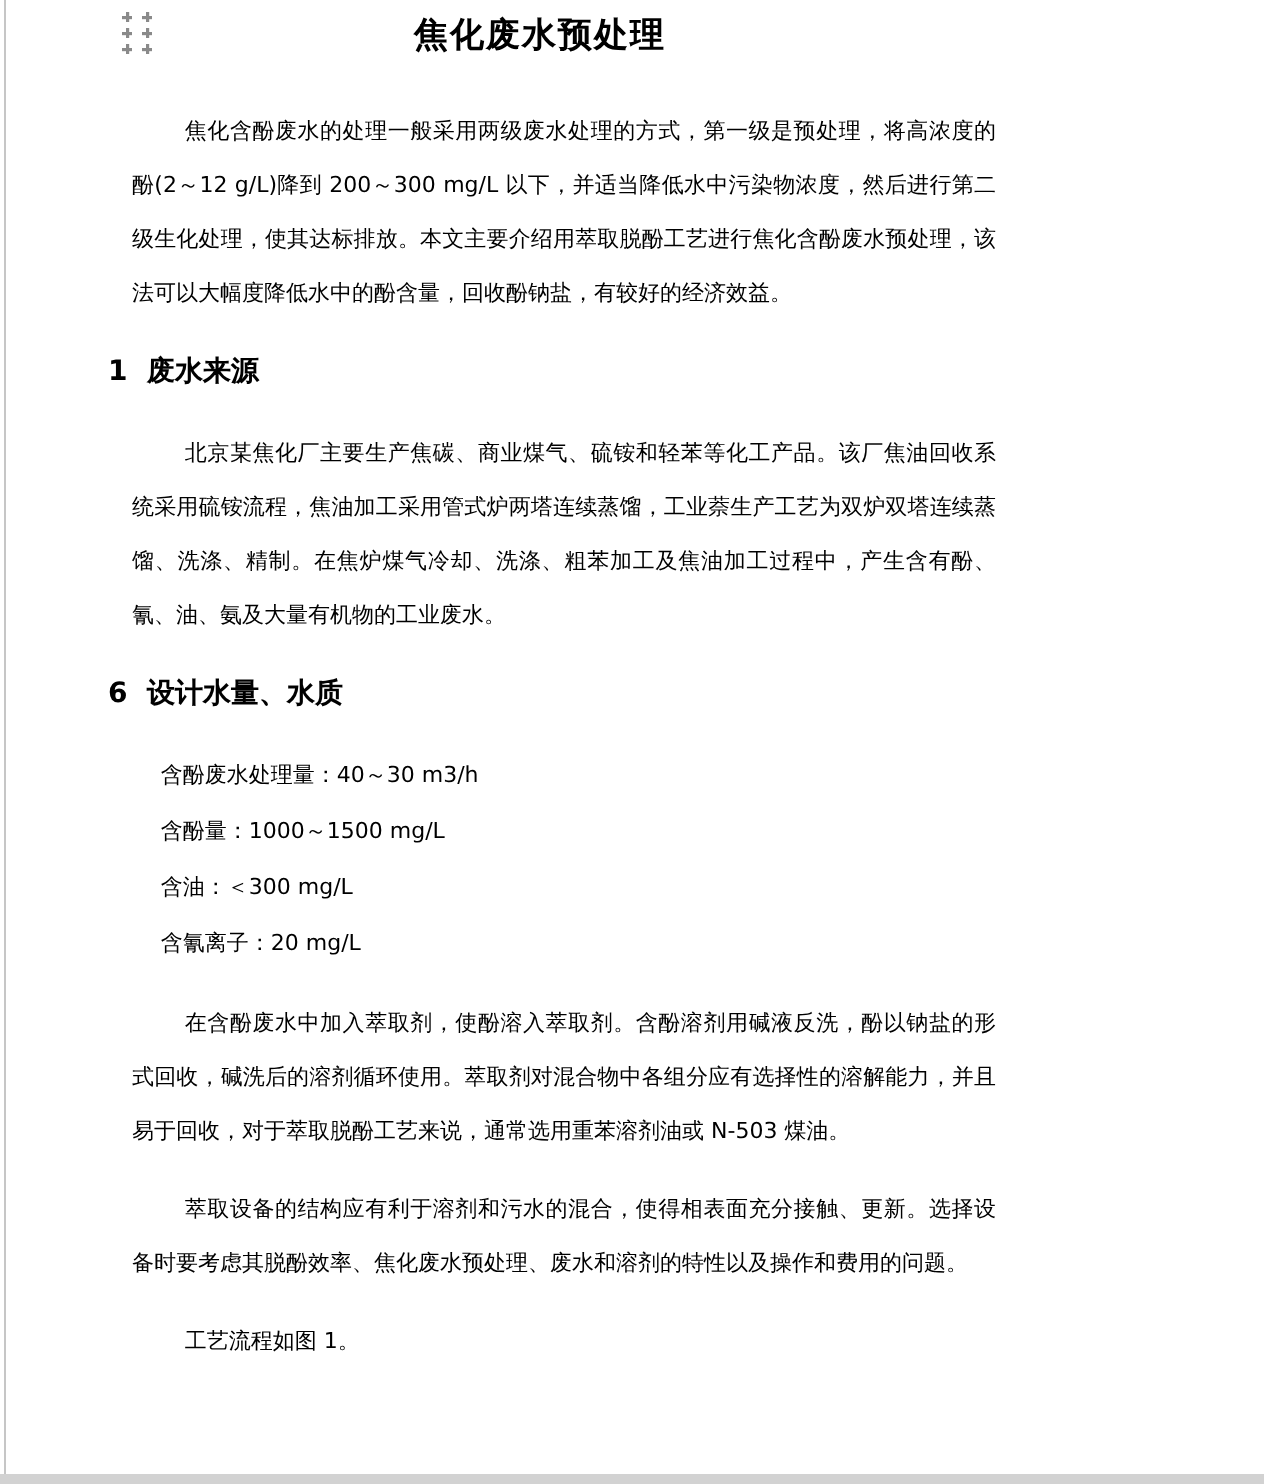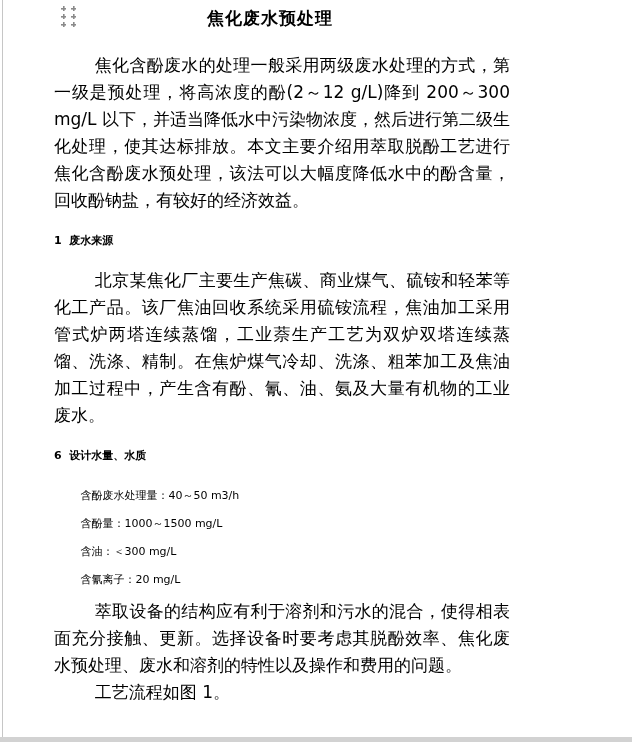--- a/index.html
+++ b/index.html
@@ -65,31 +65,31 @@
   }
   .doc-title {
     font-size: 17px;
     font-weight: bold;
     text-align: center;
     margin: 2px -62px 24px -86px;
     line-height: 20px;
     letter-spacing: 1px;
   }
   .para {
-    font-size: 17px;
+    font-size: 11px;
     line-height: 27px;
     text-align: justify;
-    margin: 0;
+    margin: 12px;
     white-space: pre-wrap;
   }
   .para.indent {
     text-indent: 2.4em;
   }
   .section-heading {
-    font-size: 11px;
+    font-size: 14px;
     font-weight: bold;
     line-height: 27px;
     margin: 13px 0 13px 0;
     white-space: pre-wrap;
   }
   .spec-list {
     margin: 0 0 4px 0;
   }
   .spec-item {
     font-size: 11px;
@@ -121,27 +121,28 @@
 
     <p class="para indent">焦化含酚废水的处理一般采用两级废水处理的方式，第一级是预处理，将高浓度的酚(2～12 g/L)降到 200～300 mg/L 以下，并适当降低水中污染物浓度，然后进行第二级生化处理，使其达标排放。本文主要介绍用萃取脱酚工艺进行焦化含酚废水预处理，该法可以大幅度降低水中的酚含量，回收酚钠盐，有较好的经济效益。</p>
 
     <h2 class="section-heading">1  废水来源</h2>
 
     <p class="para indent">北京某焦化厂主要生产焦碳、商业煤气、硫铵和轻苯等化工产品。该厂焦油回收系统采用硫铵流程，焦油加工采用管式炉两塔连续蒸馏，工业萘生产工艺为双炉双塔连续蒸馏、洗涤、精制。在焦炉煤气冷却、洗涤、粗苯加工及焦油加工过程中，产生含有酚、氰、油、氨及大量有机物的工业废水。</p>
 
     <h2 class="section-heading">6  设计水量、水质</h2>
 
     <div class="spec-list">
-      <p class="spec-item">含酚废水处理量：40～50 m3/h</p>
+      <p class="spec-item">含酚废水处理量：40～30 m3/h</p>
       <p class="spec-item">含酚量：1000～1500 mg/L</p>
       <p class="spec-item">含油：＜300 mg/L</p>
       <p class="spec-item">含氰离子：20 mg/L</p>
     </div>
 
 
+    <p class="para indent">在含酚废水中加入萃取剂，使酚溶入萃取剂。含酚溶剂用碱液反洗，酚以钠盐的形式回收，碱洗后的溶剂循环使用。萃取剂对混合物中各组分应有选择性的溶解能力，并且易于回收，对于萃取脱酚工艺来说，通常选用重苯溶剂油或 N-503 煤油。</p>
 
     <p class="para indent">萃取设备的结构应有利于溶剂和污水的混合，使得相表面充分接触、更新。选择设备时要考虑其脱酚效率、焦化废水预处理、废水和溶剂的特性以及操作和费用的问题。</p>
 
     <p class="para indent">工艺流程如图 1。</p>
 
   </div>
 
   <span class="bottom-strip"></span>
 
 </div>

